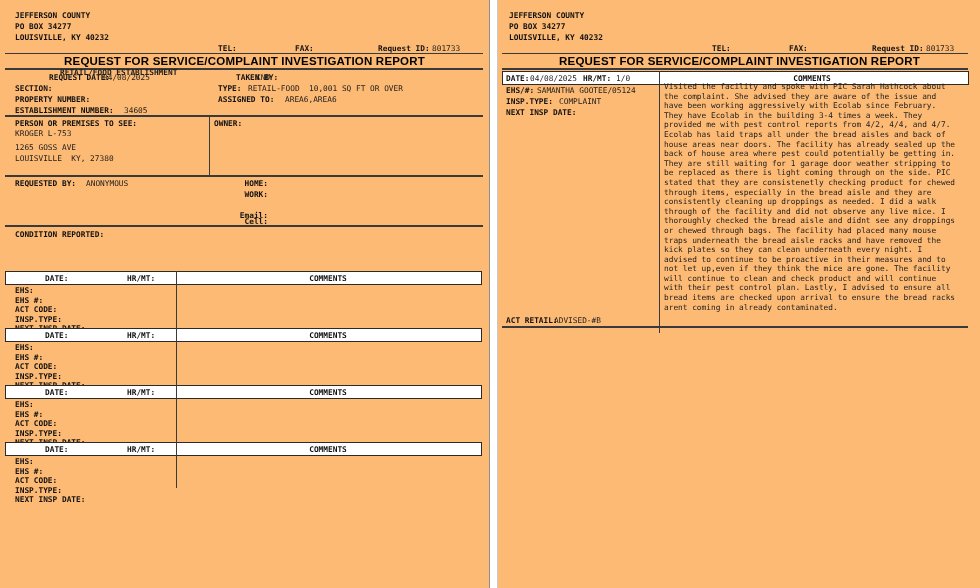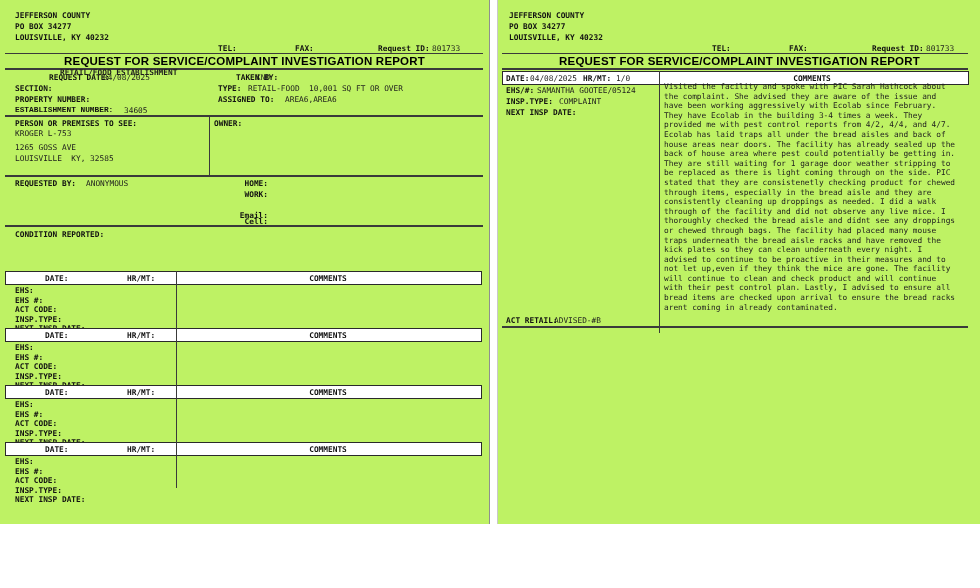--- a/index.html
+++ b/index.html
@@ -1,19 +1,19 @@
 <!DOCTYPE html>
 <html><head>
 <meta charset="utf-8">
 <style>
   html,body{margin:0;padding:0;background:#ffffff;}
   #canvas{position:relative;width:980px;height:588px;background:#ffffff;overflow:hidden;
           font-family:"DejaVu Sans Mono","Liberation Mono",monospace;}
   .abs{position:absolute;}
-  .page{position:absolute;top:0;height:524px;background:#bef264;}
+  .page{position:absolute;top:0;height:588px;background:#fdba74;}
   .page-left{left:0;width:489px;border-right:1px solid #8f8f8f;}
   .page-right{left:497px;width:483px;border-left:1px solid #c9c9c9;}
   .mono{font-family:"DejaVu Sans Mono","Liberation Mono",monospace;font-size:7.8px;
         color:#1d1d1d;white-space:pre;line-height:9px;}
   .b{font-weight:bold;color:#111;}
   .title{font-family:"Liberation Sans","DejaVu Sans",sans-serif;font-weight:bold;
          font-size:11.5px;color:#000;text-align:center;letter-spacing:0.2px;}
   .hline{background:#3a3a3a;height:1px;}
   .hline2{background:#3a3a3a;height:2px;}
   .vline{background:#3a3a3a;width:1px;}
@@ -49,30 +49,30 @@
 
     <span class="abs mono b" style="left:15px;top:84px;">SECTION:</span>
     <span class="abs mono" style="left:60px;top:68px;font-weight:bold;">RETAIL/FOOD ESTABLISHMENT</span>
     <span class="abs mono b" style="left:218px;top:84px;">TYPE:</span>
     <span class="abs mono" style="left:248px;top:84px;">RETAIL-FOOD  10,001 SQ FT OR OVER</span>
 
     <span class="abs mono b" style="left:15px;top:95px;">PROPERTY NUMBER:</span>
     <span class="abs mono b" style="left:218px;top:95px;">ASSIGNED TO:</span>
     <span class="abs mono" style="left:285px;top:95px;">AREA6,AREA6</span>
 
-    <span class="abs mono b" style="left:15px;top:106px;font-family:Liberation Mono, monospace;">ESTABLISHMENT NUMBER:</span>
+    <span class="abs mono b" style="left:15px;top:106px;">ESTABLISHMENT NUMBER:</span>
     <span class="abs mono" style="left:124px;top:106px;">34605</span>
 
     <div class="abs hline2" style="left:5px;top:115px;width:478px;"></div>
     <div class="abs vline" style="left:209px;top:115px;height:60px;"></div>
 
     <span class="abs mono b" style="left:15px;top:119px;">PERSON OR PREMISES TO SEE:</span>
     <span class="abs mono" style="left:15px;top:129px;">KROGER L-753</span>
     <span class="abs mono" style="left:15px;top:143px;">1265 GOSS AVE</span>
-    <span class="abs mono" style="left:15px;top:154px;">LOUISVILLE  KY, 32585</span>
+    <span class="abs mono" style="left:15px;top:154px;">LOUISVILLE  KY, 27380</span>
     <span class="abs mono b" style="left:214px;top:119px;">OWNER:</span>
 
     <div class="abs hline2" style="left:5px;top:175px;width:478px;"></div>
 
     <span class="abs mono b" style="left:15px;top:179px;">REQUESTED BY:</span>
     <span class="abs mono" style="left:86px;top:179px;">ANONYMOUS</span>
     <span class="abs mono b" style="left:228px;top:179px;width:40px;text-align:right;">HOME:</span>
     <span class="abs mono b" style="left:228px;top:190px;width:40px;text-align:right;">WORK:</span>
     <span class="abs mono b" style="left:228px;top:201px;width:40px;text-align:right;margin-top:16px;">Cell:</span>
     <span class="abs mono b" style="left:228px;top:211px;width:40px;text-align:right;">Email:</span>

